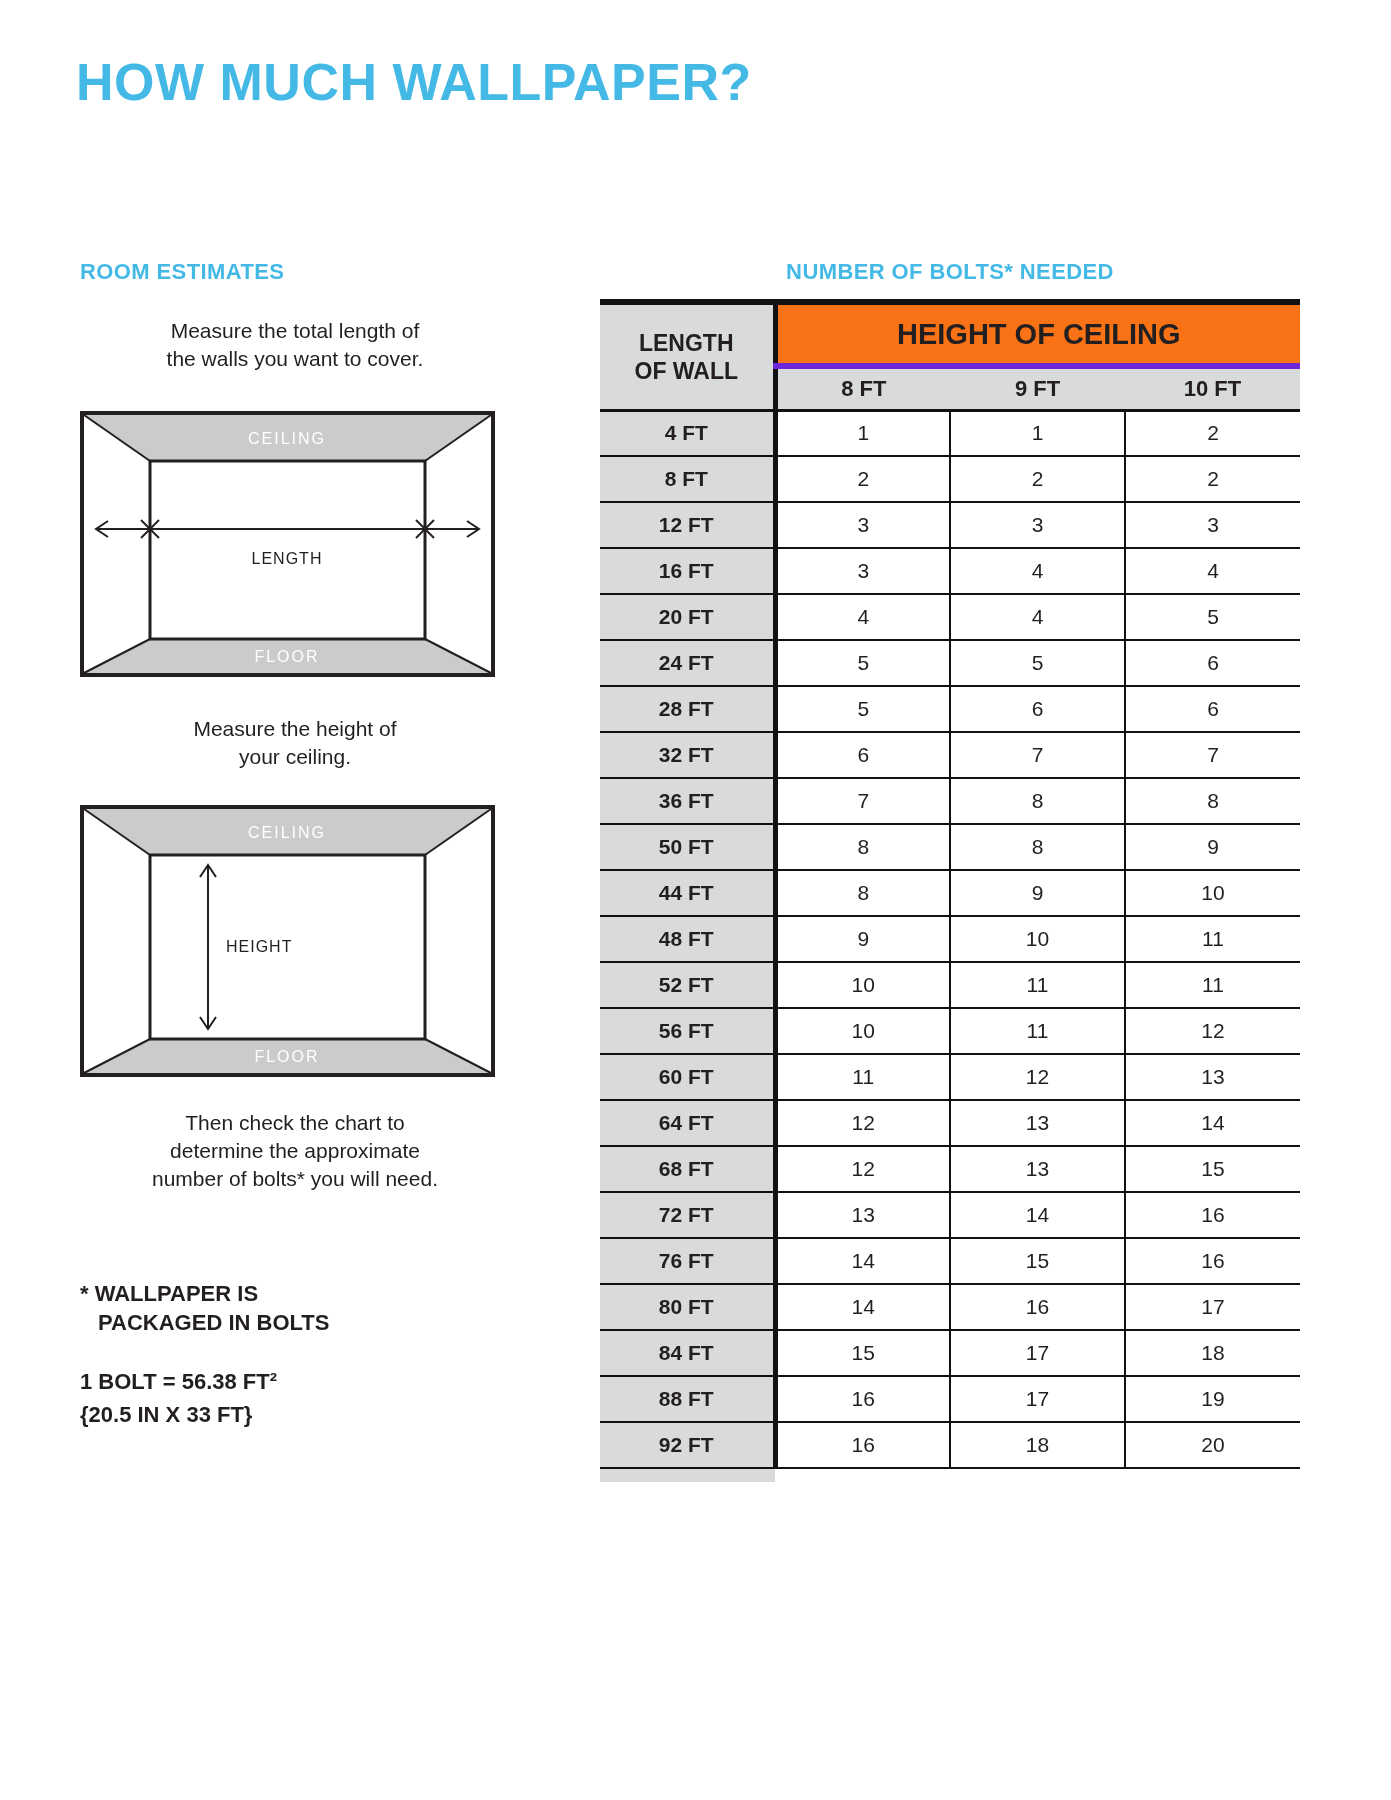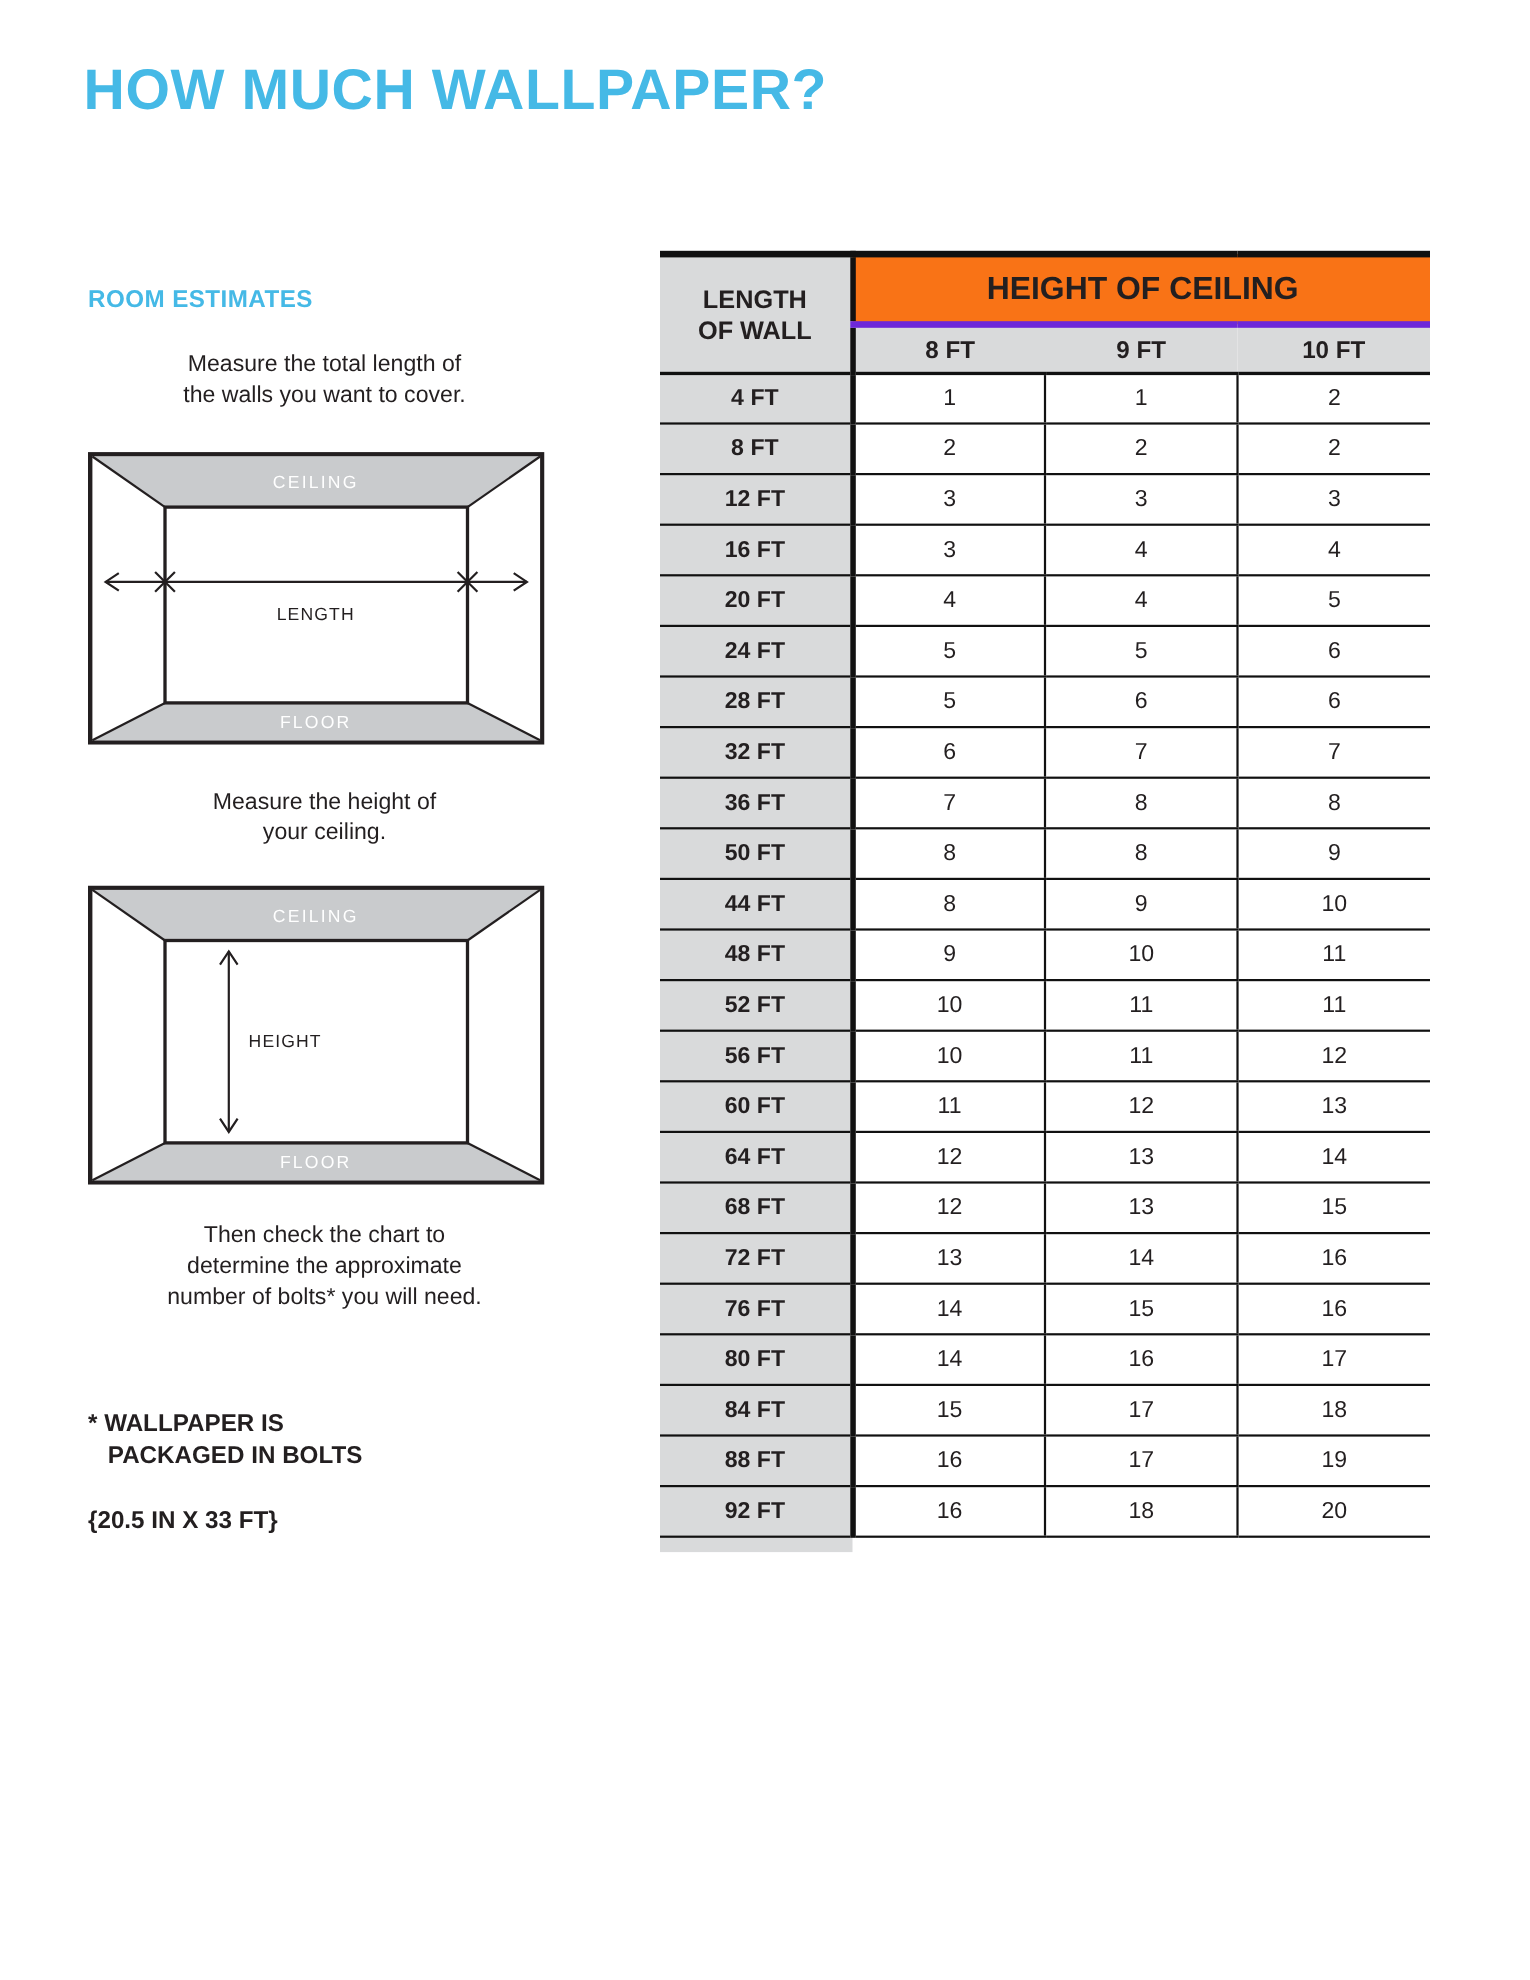--- a/index.html
+++ b/index.html
@@ -108,25 +108,27 @@
     <p class="step-chart">Then check the chart to
 determine the approximate
 number of bolts* you will need.</p>
 
     <div class="footnote">
       <div>* WALLPAPER IS</div>
       <div class="indent">PACKAGED IN BOLTS</div>
     </div>
 
     <div class="bolt-info">
+      <div>1 BOLT = 56.38 FT²</div>
       <div>{20.5 IN X 33 FT}</div>
     </div>
   </div>
 
   <div class="table-section">
+    <h2 class="blue-heading table-heading">NUMBER OF BOLTS* NEEDED</h2>
 
     <table class="bolts">
       <colgroup>
         <col style="width:175px">
           <col style="width:175px">
           <col style="width:175px">
           <col style="width:175px">
       </colgroup>
       <thead>
         <tr>

